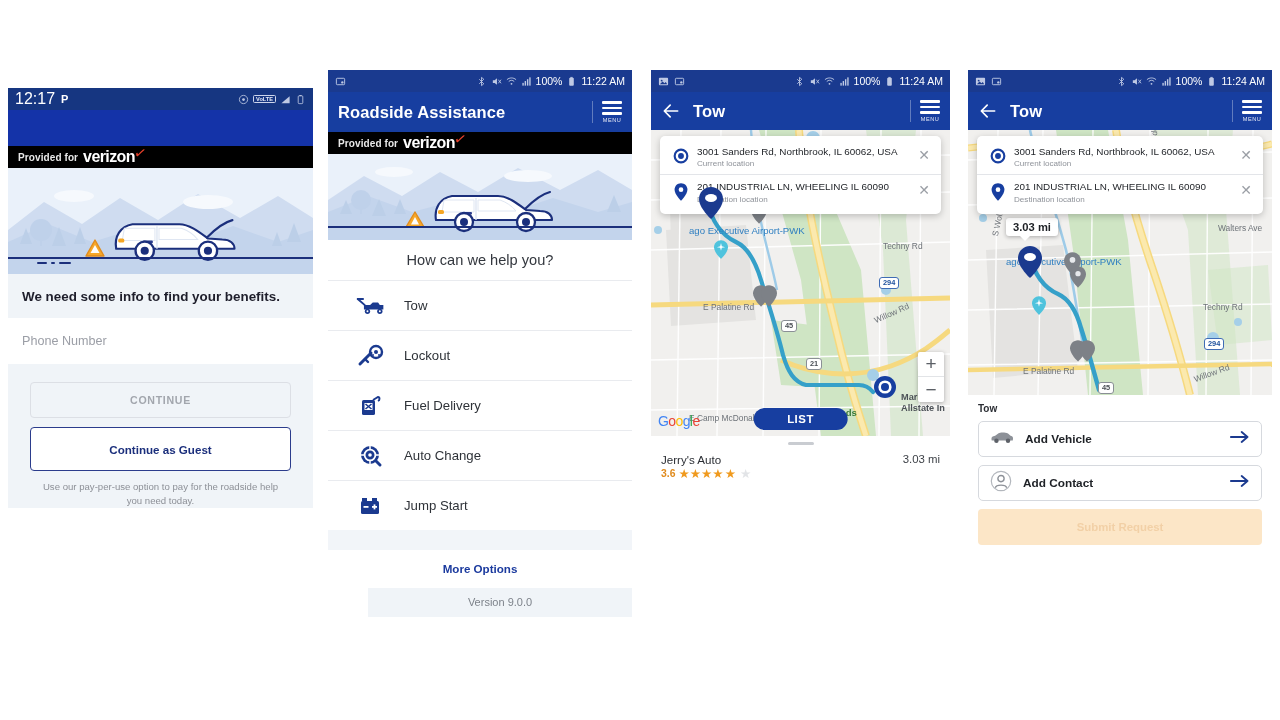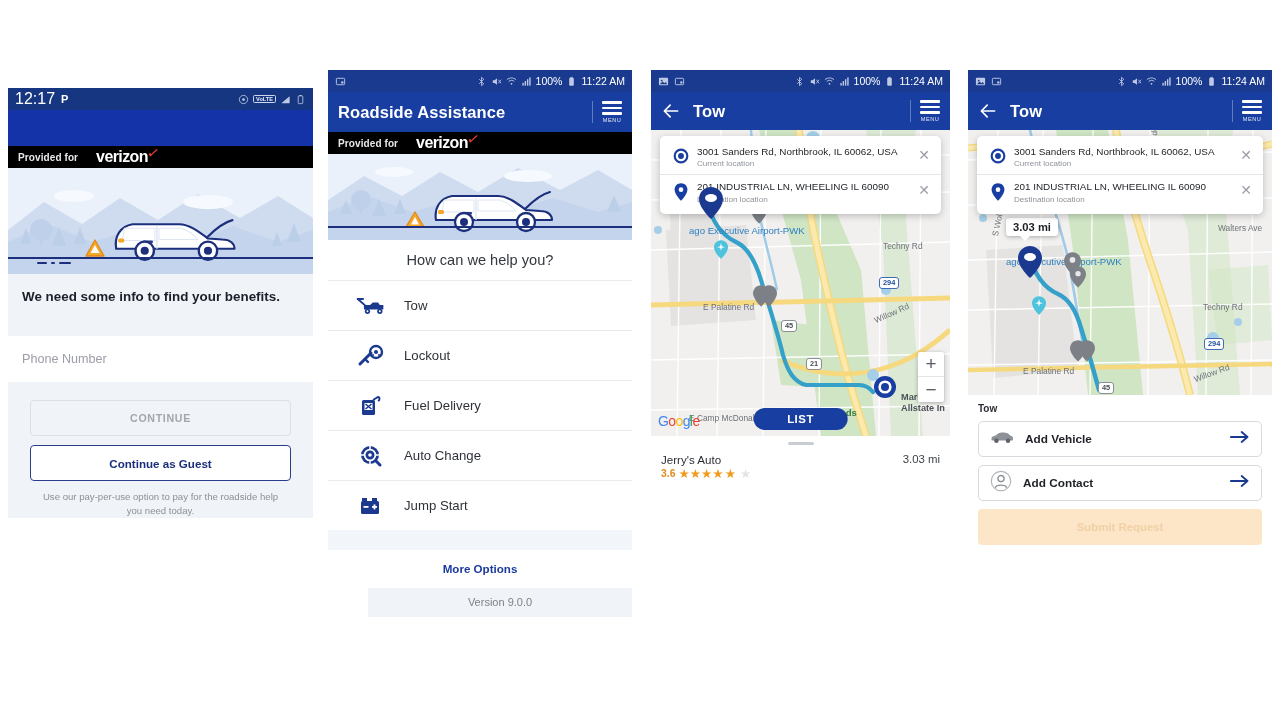--- a/index.html
+++ b/index.html
@@ -28,42 +28,42 @@
     padding: 12px 10px; position: relative;
   }
   .appbar .title { font-size: 16.5px; font-weight: 600; letter-spacing: .1px; }
   .hamb { margin-left: auto; display: flex; flex-direction: column; align-items: center;
           gap: 0; padding-left: 9px; border-left: 1px solid rgba(255,255,255,.32); }
   .hamb .bars { display: flex; flex-direction: column; gap: 3px; }
   .hamb .bars i { display: block; width: 20px; height: 2.4px; background: #fff; border-radius: 1px; }
   .hamb .mlabel { font-size: 5.6px; letter-spacing: .5px; margin-top: 2px; color: #e6e9f5; }
   .backarrow { width: 20px; height: 20px; margin-right: 12px; flex: none; }
 
-  .brandbar { background: #000; height: 22px; display: flex; align-items: center; padding-left: 10px; gap: 18px; }
+  .brandbar { background: #000; height: 22px; display: flex; align-items: center; padding-left: 10px; gap: 5px; }
   .brandbar .pf { color: #e9e9e9; font-size: 10px; font-weight: 600; letter-spacing: .1px;}
   .vz { color: #fff; font-size: 16px; font-weight: 700; letter-spacing: -.6px; position: relative; }
   .vz .ck { color: #e8402a; font-weight: 400; font-size: 15px; position: relative; top: -4px; left: -1px; transform: rotate(10deg); display: inline-block;}
 
   
   .hero { position: relative; width: 100%; background: #eef3fb; overflow: hidden; }
   .hero svg { display: block; width: 100%; height: 100%; }
 
   
   .p1-headline { font-size: 13.4px; font-weight: 700; color: #1e1e2b; padding: 14px 14px 0 14px; background: #f0f4f8; line-height: 1.3; }
-  .p1-headwrap { background: #f0f4f8; height: 62px; }
+  .p1-headwrap { background: #f0f4f8; height: 44px; }
   .p1-input { background: #fff; height: 46px; display: flex; align-items: center; padding: 0 14px; }
   .p1-input .ph { color: #9b9ea6; font-size: 12.6px; }
   .p1-bottom { background: #f0f4f8; flex: 1; padding: 18px 22px 0 22px; }
   .btn-outline-muted {
     height: 36px; border: 1px solid #dcdfe5; border-radius: 4px; background: #f0f4f8;
     display: flex; align-items: center; justify-content: center;
     color: #a2a6ad; font-size: 10.6px; letter-spacing: .7px; font-weight: 600;
   }
   .btn-outline-primary {
-    height: 36px; margin-top: 9px; border: 1.6px solid #2b3c8c; border-radius: 4px; background: #fff;
+    height: 44px; margin-top: 9px; border: 1.6px solid #2b3c8c; border-radius: 4px; background: #fff;
     display: flex; align-items: center; justify-content: center;
     color: #1b2f7c; font-size: 11.6px; font-weight: 700;
   }
   .p1-note { text-align: center; color: #8d9097; font-size: 9.6px; line-height: 1.45; margin-top: 9px; padding: 0 6px;}
 
   
   .p2-q { text-align: center; font-size: 14.6px; color: #33373e; padding: 12px 0 12px; background: #fff; }
   .srow { display: flex; align-items: center; height: 50px; padding: 0 0 0 26px; border-top: 1px solid #e9ebef; background: #fff; }
   .srow .sico { width: 34px; height: 26px; flex: none; display: flex; align-items: center; justify-content: center; }
   .srow .slbl { margin-left: 16px; font-size: 13.2px; color: #2e3238; }

